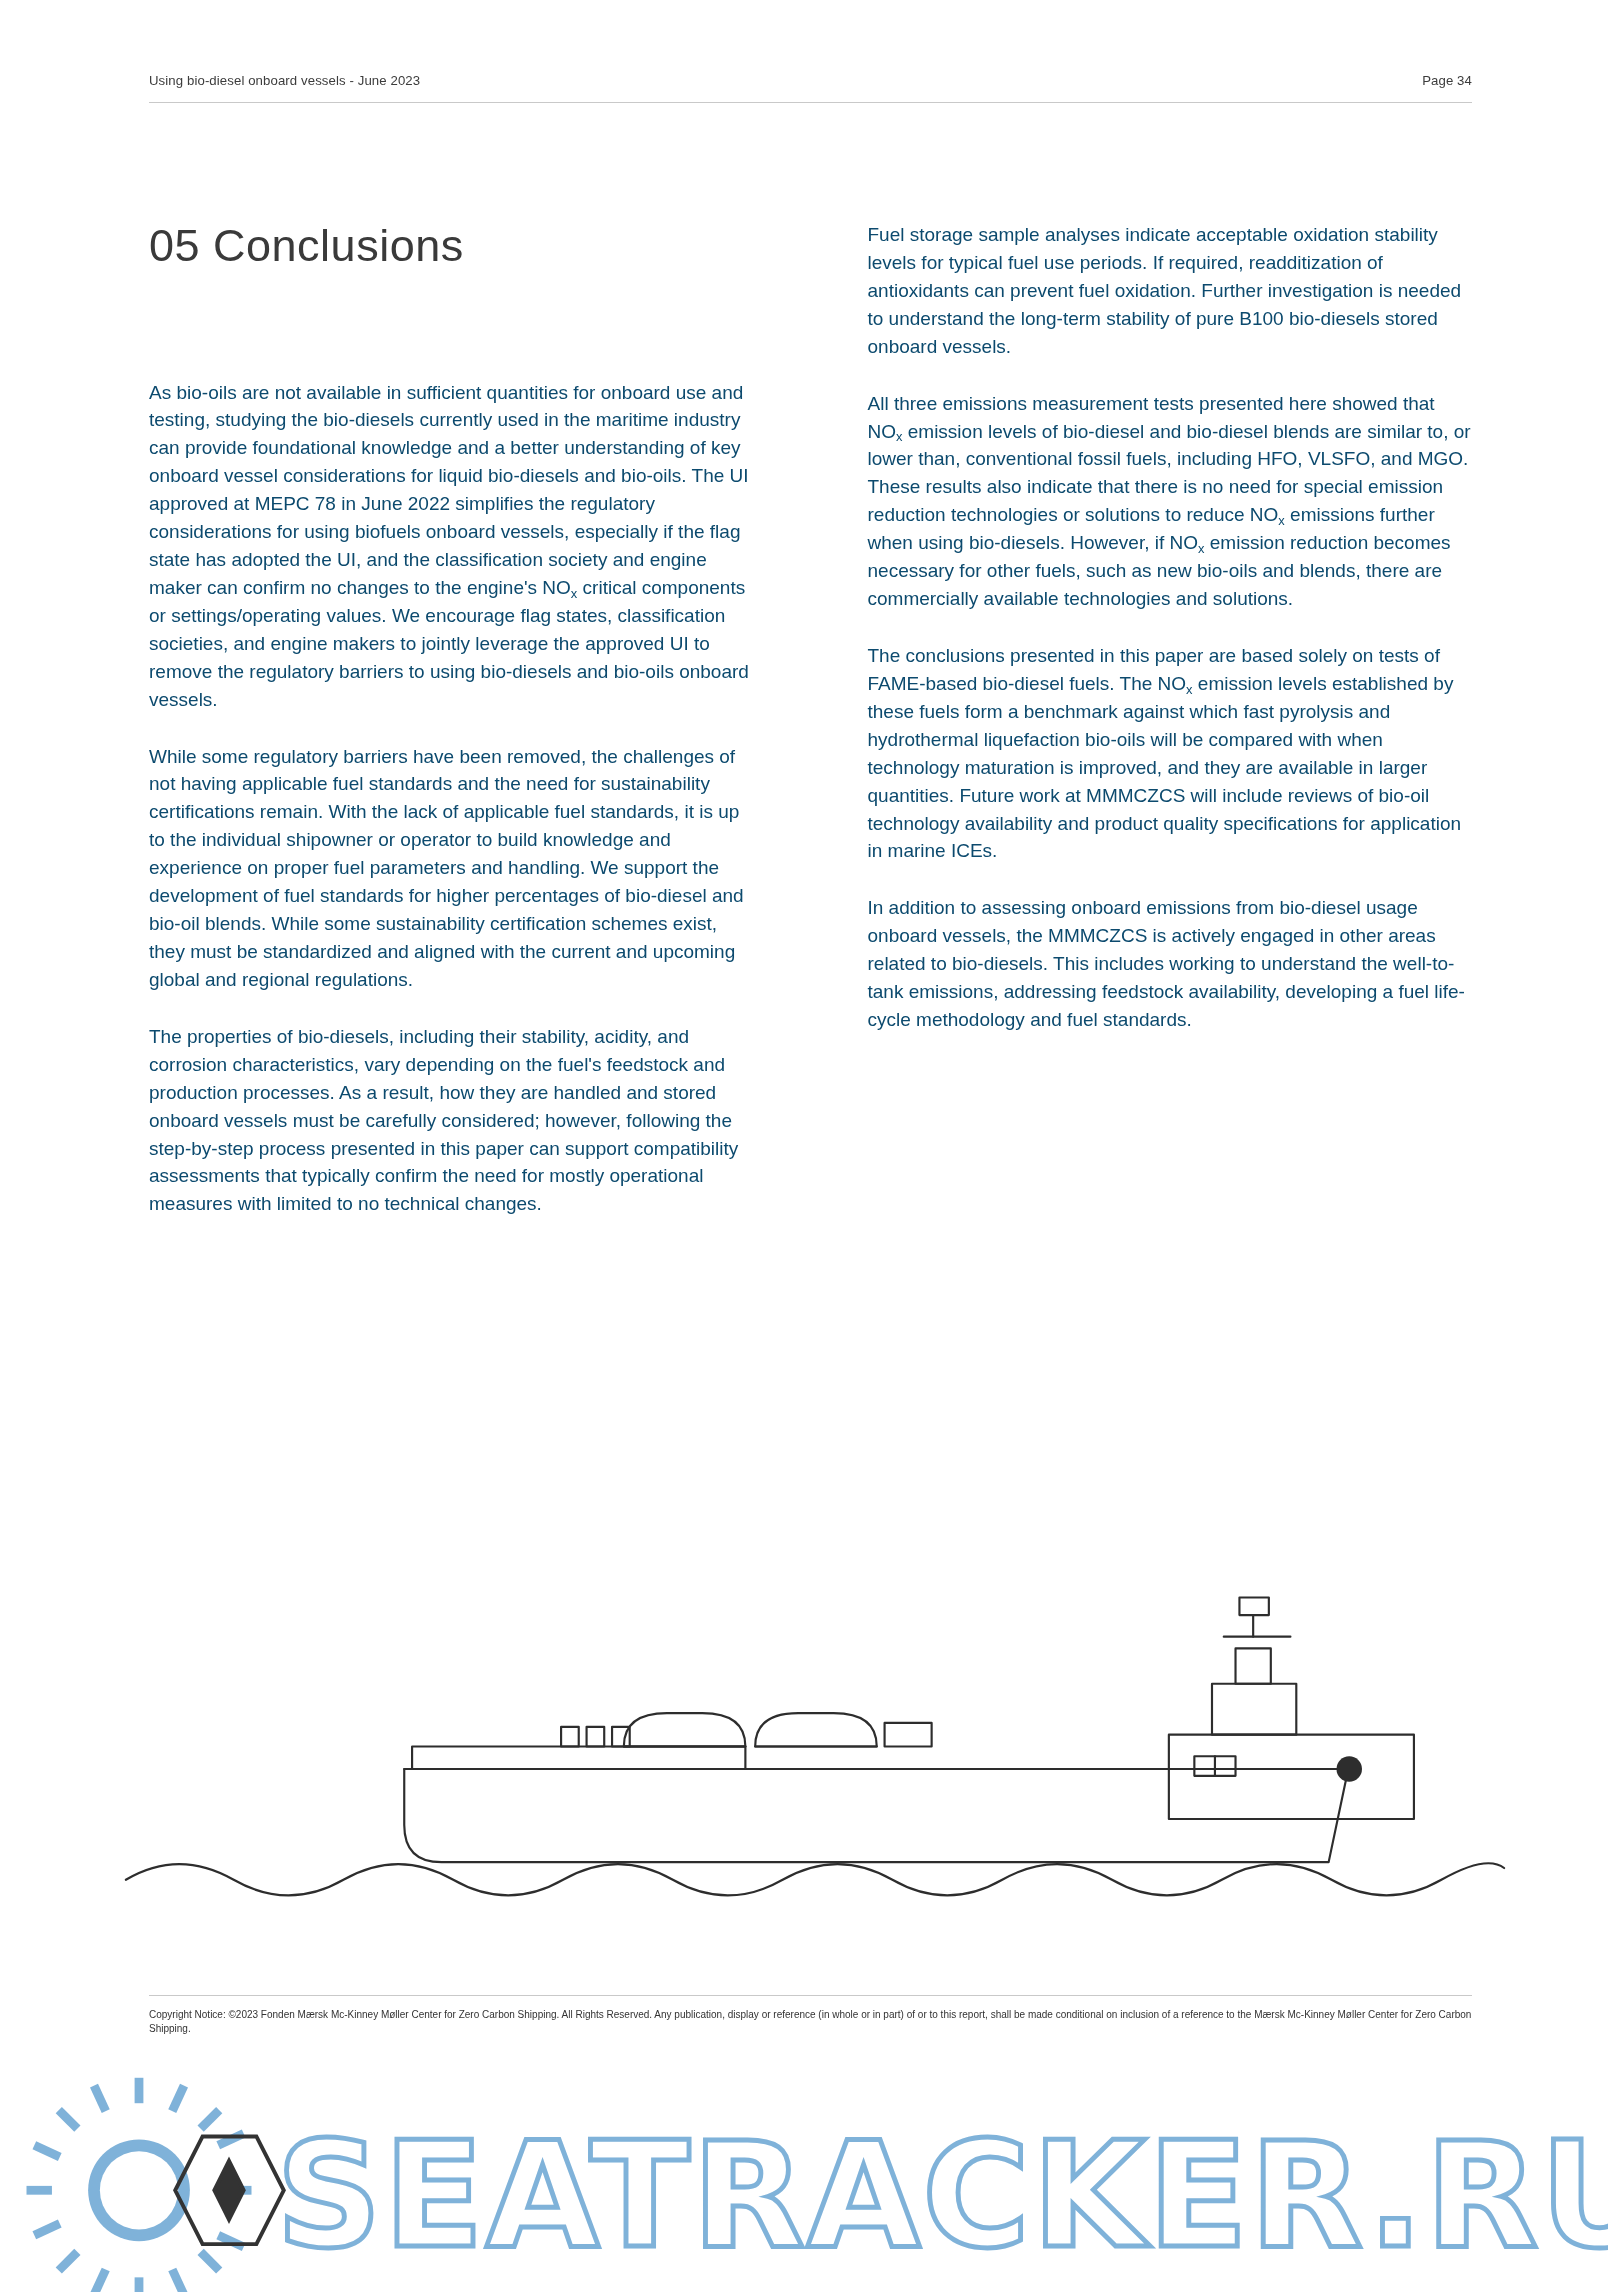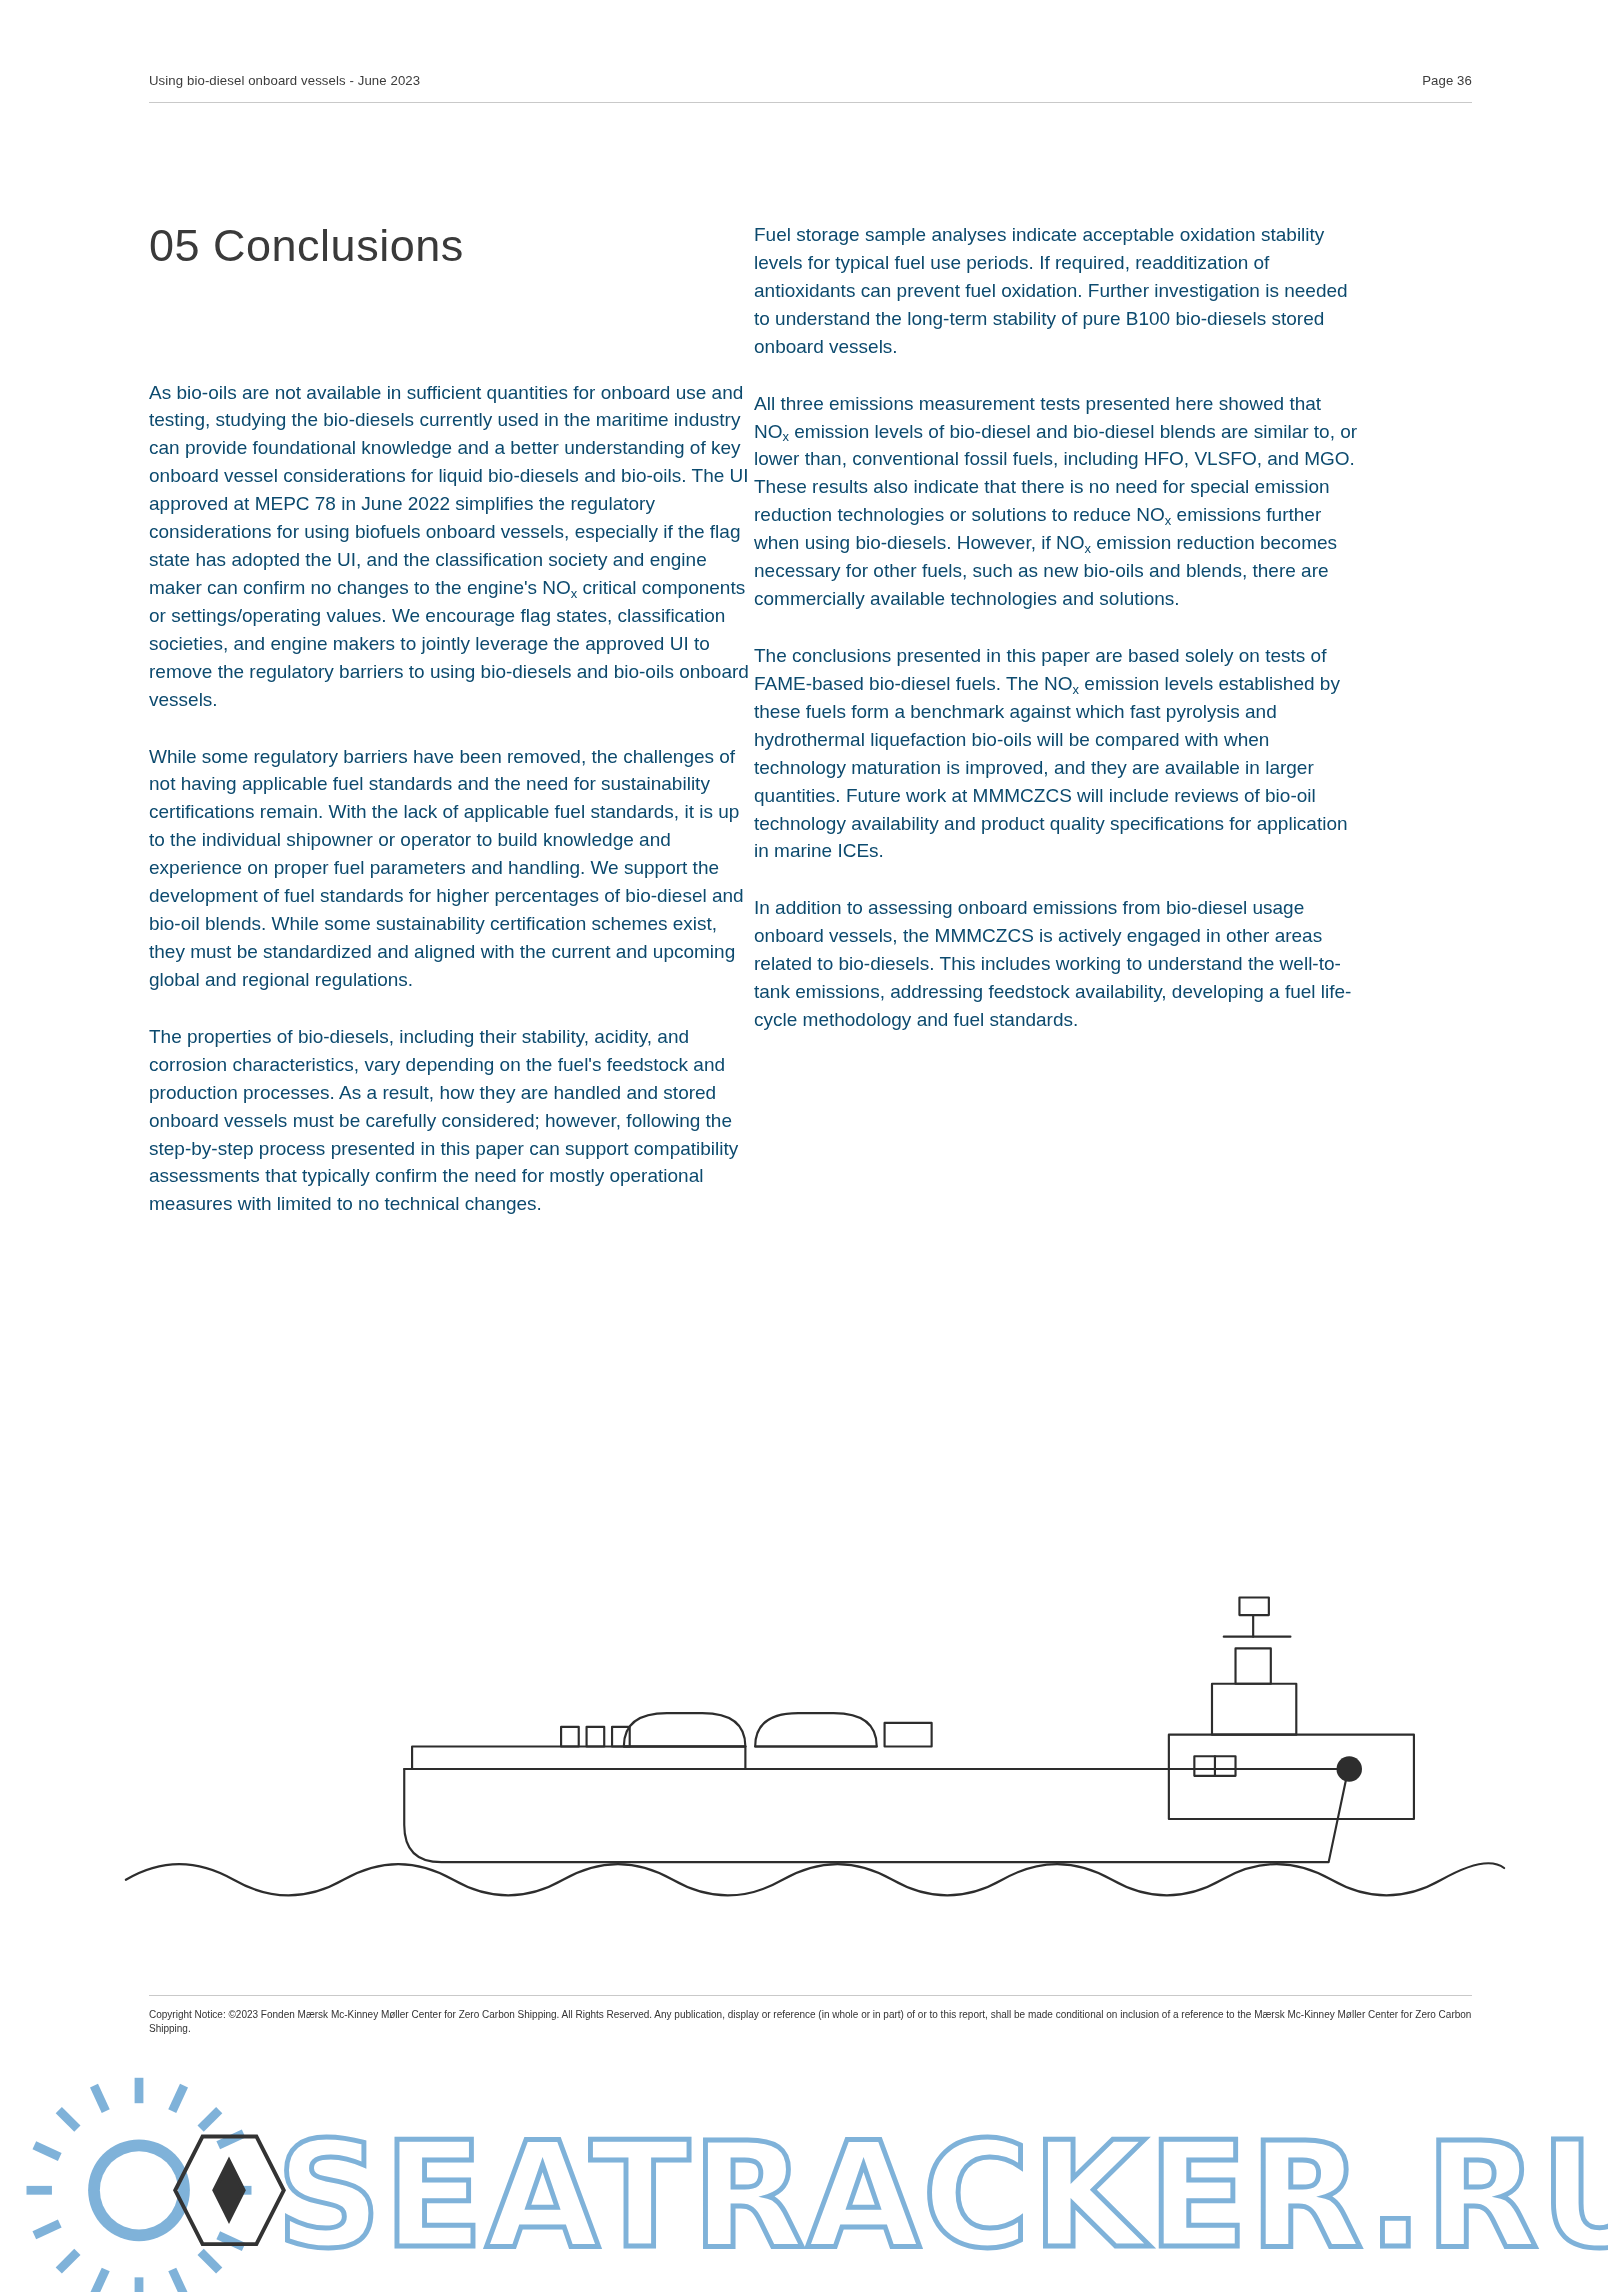--- a/index.html
+++ b/index.html
@@ -38,20 +38,21 @@
     letter-spacing: 0.1px;
   }
 
   
   .content {
     position: absolute;
     top: 221px;
     left: 149px;
     width: 1323px;
     display: flex;
+    gap: 114px;
   }
   .col {
     width: 605px;
   }
 
   .chapter-title {
     font-size: 45px;
     font-weight: 300;
     color: #3a3a3a;
     letter-spacing: 0.5px;
@@ -128,21 +129,21 @@
     letter-spacing: 2px;
   }
 </style>
 </head>
 <body>
 
 <div class="page">
 
   <div class="header">
     <div class="header-left">Using bio-diesel onboard vessels - June 2023</div>
-    <div class="header-right">Page 36</div>
+    <div class="header-right">Page 34</div>
   </div>
 
   <div class="content">
 
     <div class="col col-left">
       <h1 class="chapter-title">05 Conclusions</h1>
 
       <p class="body"><span>As bio-oils are not available in sufficient quantities for onboard use and testing, studying the bio-diesels currently used in the maritime industry can provide foundational knowledge and a better understanding of key onboard vessel considerations for liquid bio-diesels and bio-oils. The UI approved at MEPC 78 in June 2022 simplifies the regulatory considerations for using biofuels onboard vessels, especially if the flag state has adopted the UI, and the classification society and engine maker can confirm no changes to the engine's NO</span><sub>x</sub> <span>critical components or settings/operating values. We encourage flag states, classification societies, and engine makers to jointly leverage the approved UI to remove the regulatory barriers to using bio-diesels and bio-oils onboard vessels.</span></p>
 
       <p class="body">While some regulatory barriers have been removed, the challenges of not having applicable fuel standards and the need for sustainability certifications remain. With the lack of applicable fuel standards, it is up to the individual shipowner or operator to build knowledge and experience on proper fuel parameters and handling. We support the development of fuel standards for higher percentages of bio-diesel and bio-oil blends. While some sustainability certification schemes exist, they must be standardized and aligned with the current and upcoming global and regional regulations.</p>

